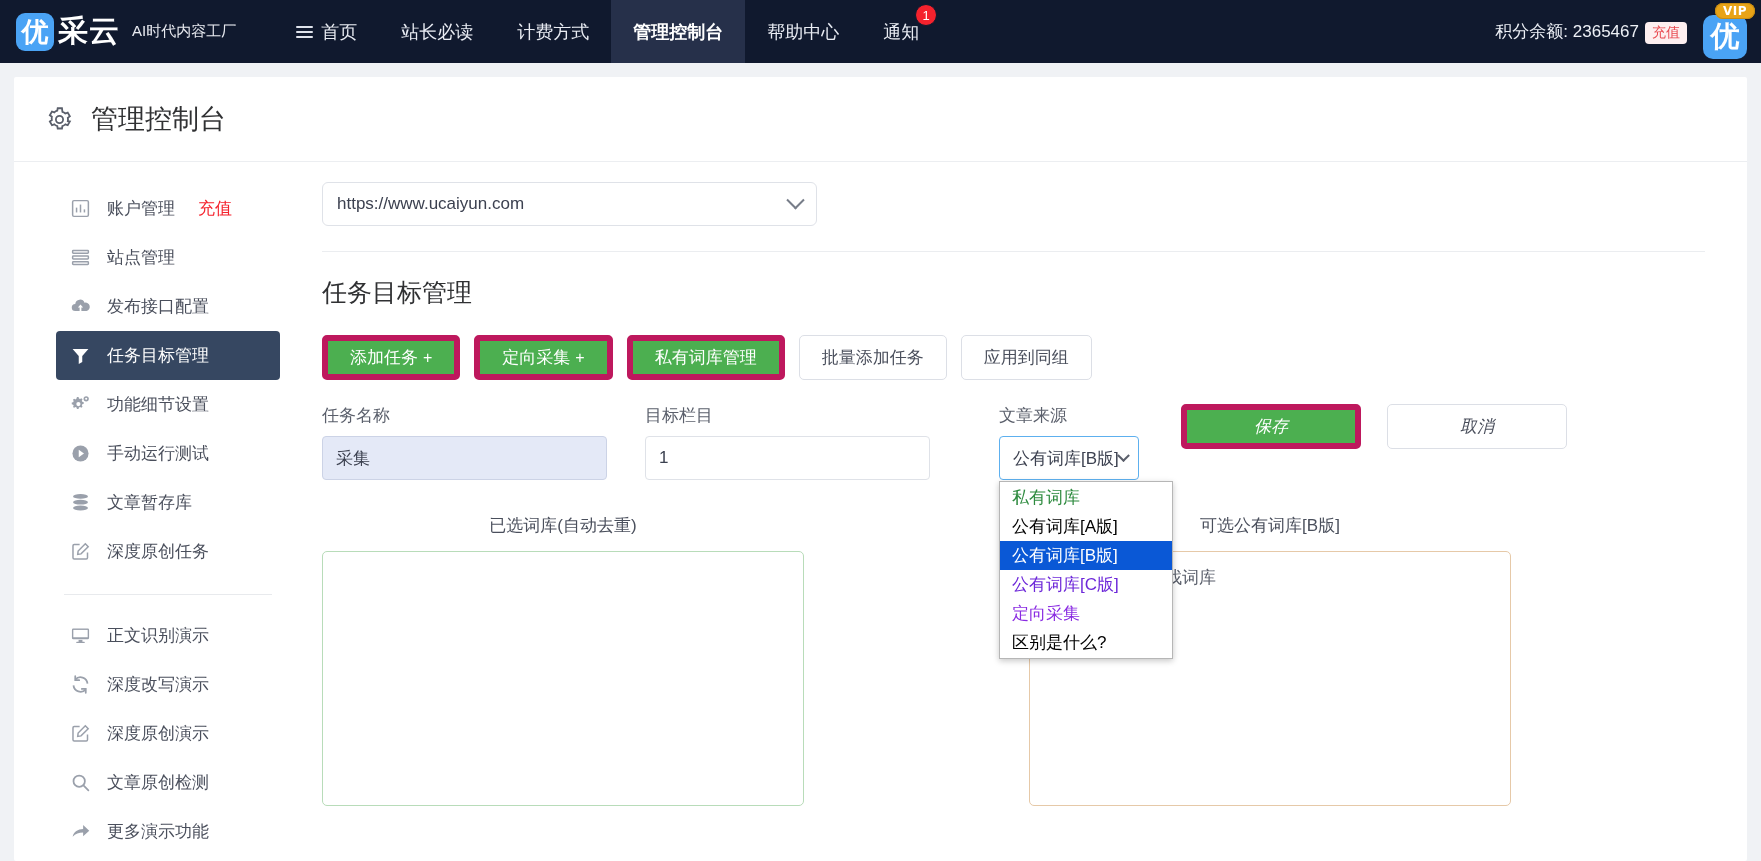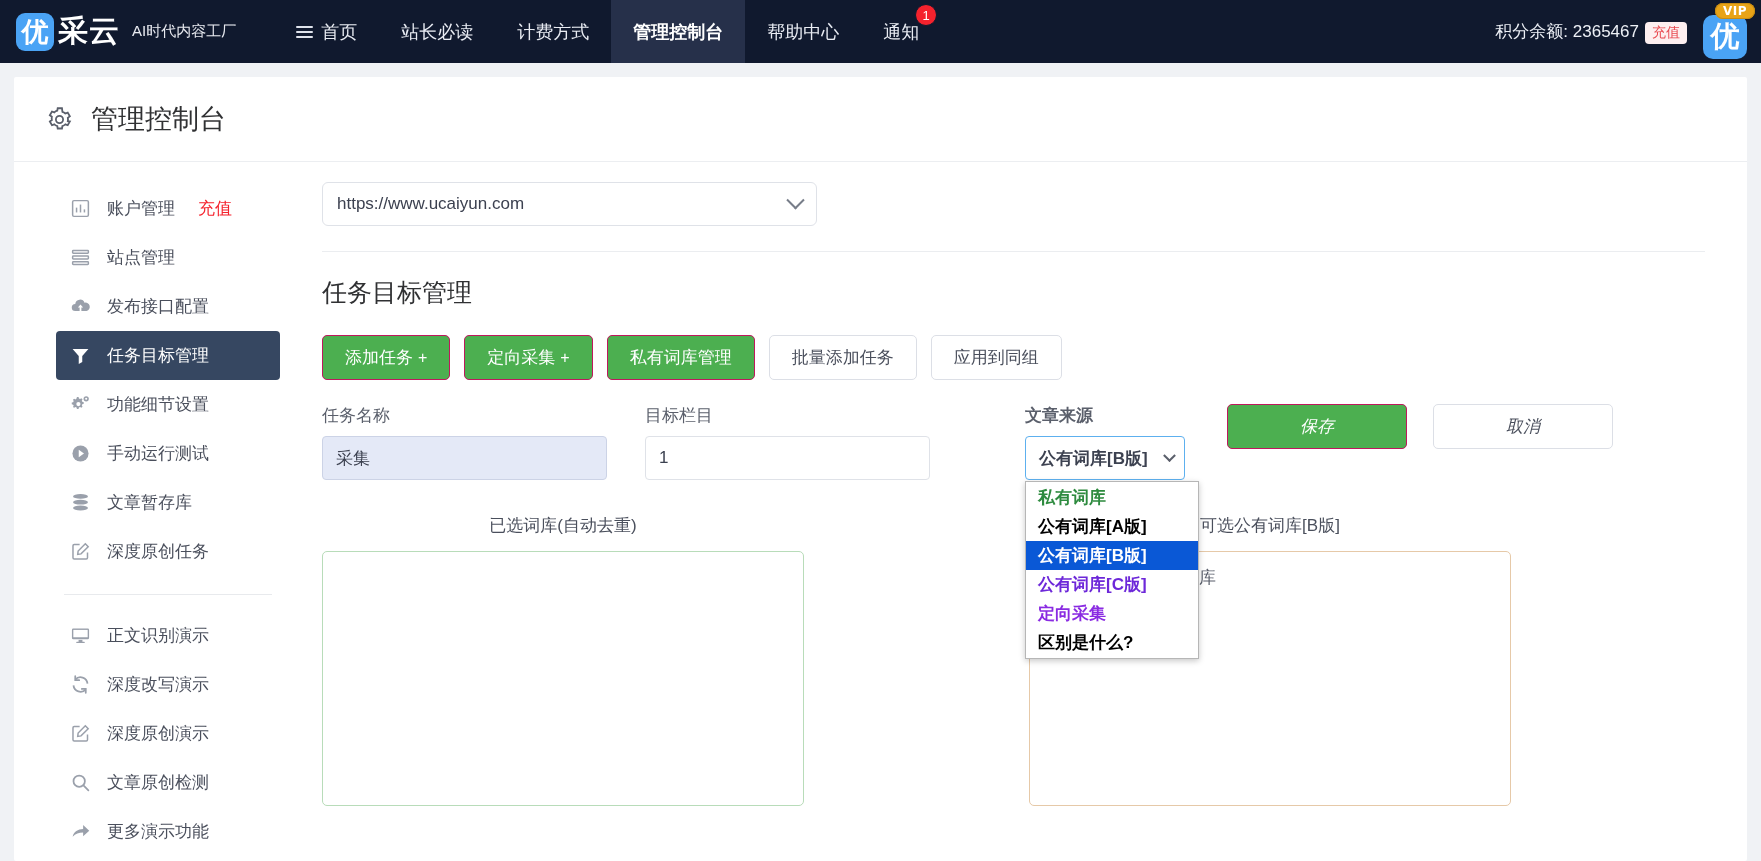--- a/index.html
+++ b/index.html
@@ -213,21 +213,21 @@
   }
   .btn {
     height: 45px;
     border-radius: 5px;
     display: flex; align-items: center; justify-content: center;
     font-size: 17px;
     padding: 0 22px;
     cursor: pointer;
     white-space: nowrap;
   }
-  .btn-green { background: #4caf50; color: #ffffff; border: 1px solid #be185d; }
+  .btn-green { background: #4caf50; color: #ffffff; border: 6px solid #be185d; }
   .btn-white { background: #ffffff; color: #4a4f5c; border: 1px solid #dcdfe6; }
   .btn .plus { font-size: 16px; margin-left: 5px; }
 
   .formrow {
     display: flex;
     margin-top: 24px;
     align-items: flex-start;
   }
   .field { position: relative; }
   .field-label {
@@ -242,21 +242,21 @@
     color: #3c4150;
     padding: 0 13px;
     background: #ffffff;
     font-family: "Liberation Sans", sans-serif;
     outline: none;
   }
   .inp.highlight { background: #e4e9f7; border-color: #ccd3e6; }
 
   .selectbox {
     position: relative;
-    width: 160px;
+    width: 140px;
   }
   .select-display {
     height: 44px;
     border: 1px solid #5db0ef;
     border-radius: 4px;
     display: flex; align-items: center; justify-content: space-between;
     padding: 0 10px 0 13px;
     font-size: 17px; color: #3c4150;
     background: #ffffff;
     cursor: pointer;
@@ -554,21 +554,21 @@
           <div class="field" style="width:285px;">
             <div class="field-label">任务名称</div>
             <input class="inp highlight" style="width: 285px;" value="采集">
           </div>
 
           <div class="field" style="width:285px; margin-left:38px;">
             <div class="field-label">目标栏目</div>
             <input class="inp" style="width: 285px;" value="1">
           </div>
 
-          <div class="field" style="margin-left:95px;font-weight:bold;">
+          <div class="field" style="margin-left:69px;">
             <div class="field-label">文章来源</div>
             <div class="selectbox">
               <div class="select-display">
                 <span>公有词库[B版]</span>
                 <span class="select-caret"></span>
               </div>
               <div class="dropdown">
                 <div class="dd-item" style="color:#2e8b3f;">私有词库</div>
                 <div class="dd-item" style="color:#000000;">公有词库[A版]</div>
                 <div class="dd-item sel">公有词库[B版]</div>

